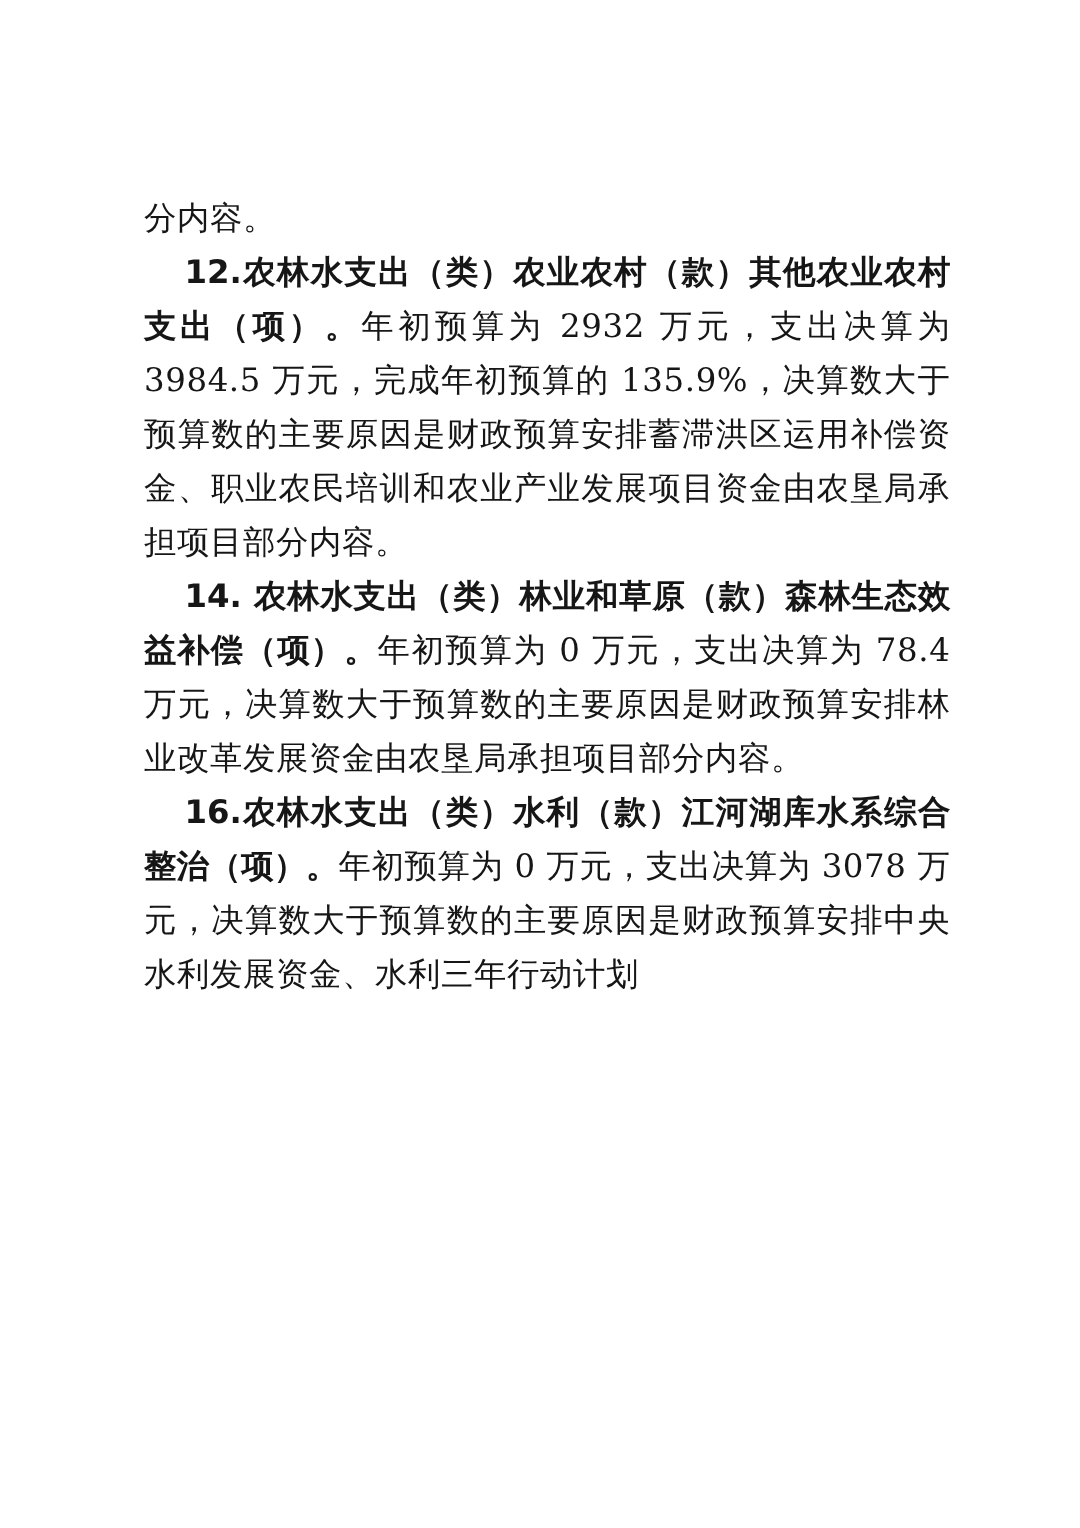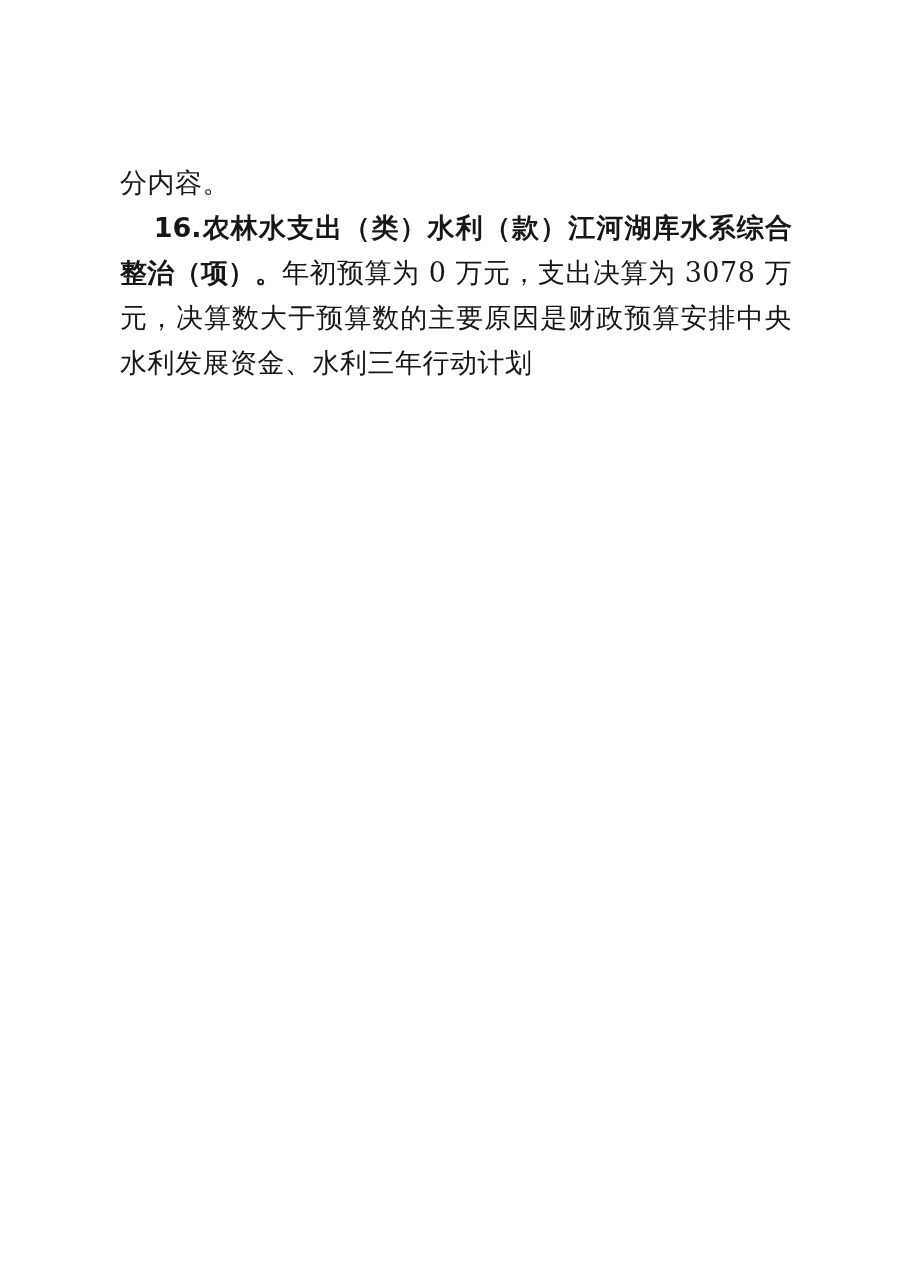--- a/index.html
+++ b/index.html
@@ -56,22 +56,24 @@
   }
 </style>
 </head>
 <body>
 
 <div class="page">
   <div class="content">
 
     <p class="para continuation">分内容。</p>
 
+    <p class="para"><span class="section-heading">12.农林水支出（类）农业农村（款）其他农业农村支出（项）。</span><span class="section-body">年初预算为 2932 万元，支出决算为 3984.5 万元，完成年初预算的 135.9%，决算数大于预算数的主要原因是财政预算安排蓄滞洪区运用补偿资金、职业农民培训和农业产业发展项目资金由农垦局承担项目部分内容。</span></p>
 
 
+    <p class="para"><span class="section-heading">14. 农林水支出（类）林业和草原（款）森林生态效益补偿（项）。</span><span class="section-body">年初预算为 0 万元，支出决算为 78.4 万元，决算数大于预算数的主要原因是财政预算安排林业改革发展资金由农垦局承担项目部分内容。</span></p>
 
 
     <p class="para"><span class="section-heading">16.农林水支出（类）水利（款）江河湖库水系综合整治（项）。</span><span class="section-body">年初预算为 0 万元，支出决算为 3078 万元，决算数大于预算数的主要原因是财政预算安排中央水利发展资金、水利三年行动计划</span></p>
 
   </div>
 
   <div class="page-number">-19-</div>
 </div>
 
 </body></html>

